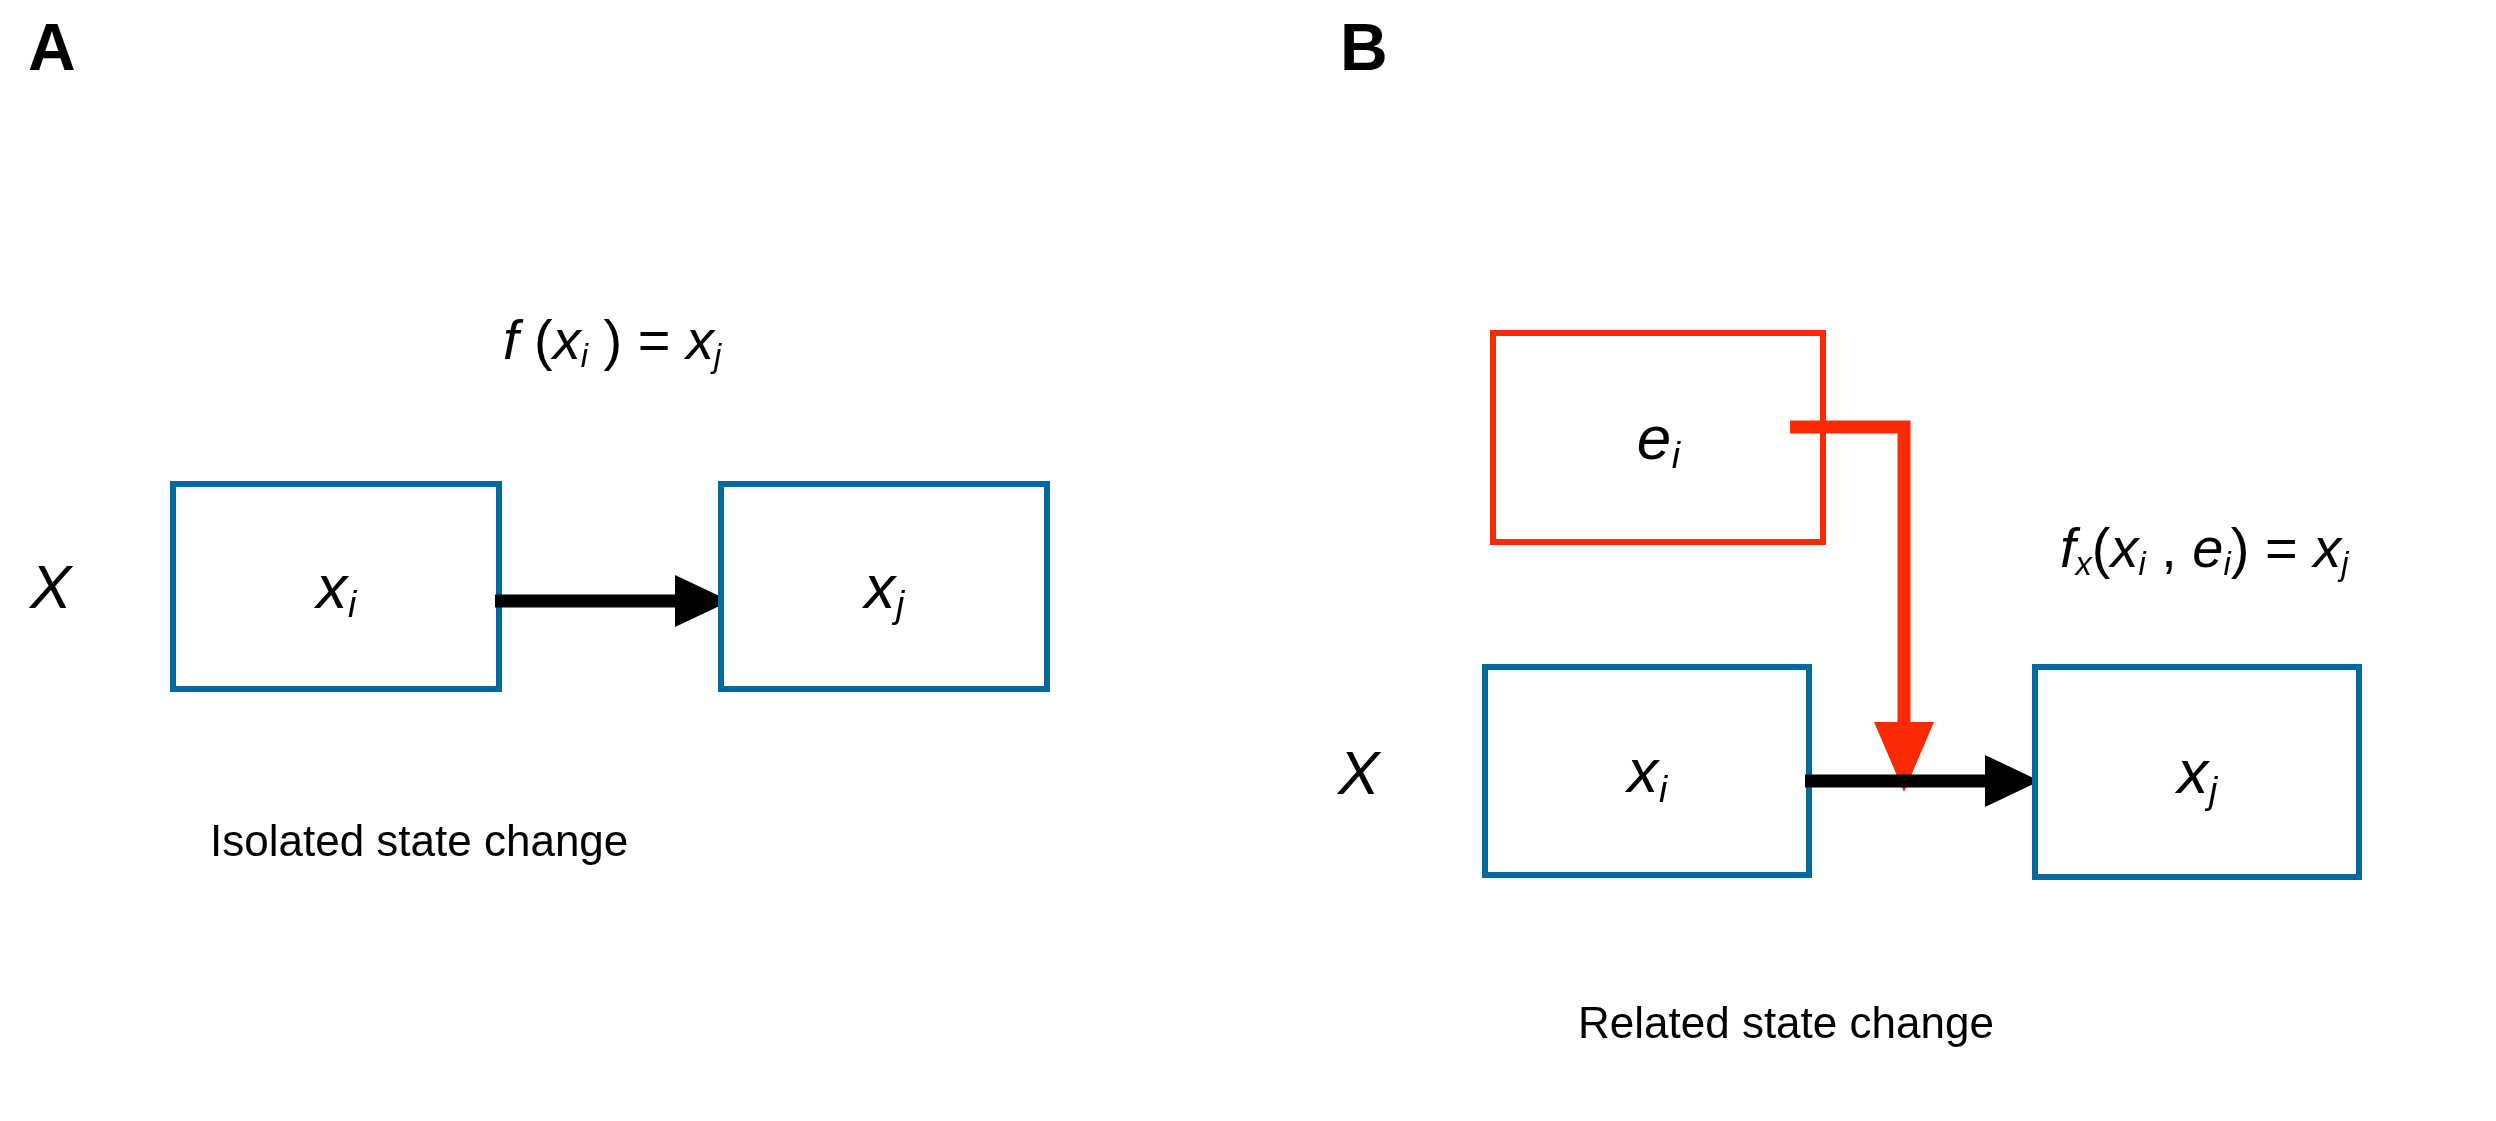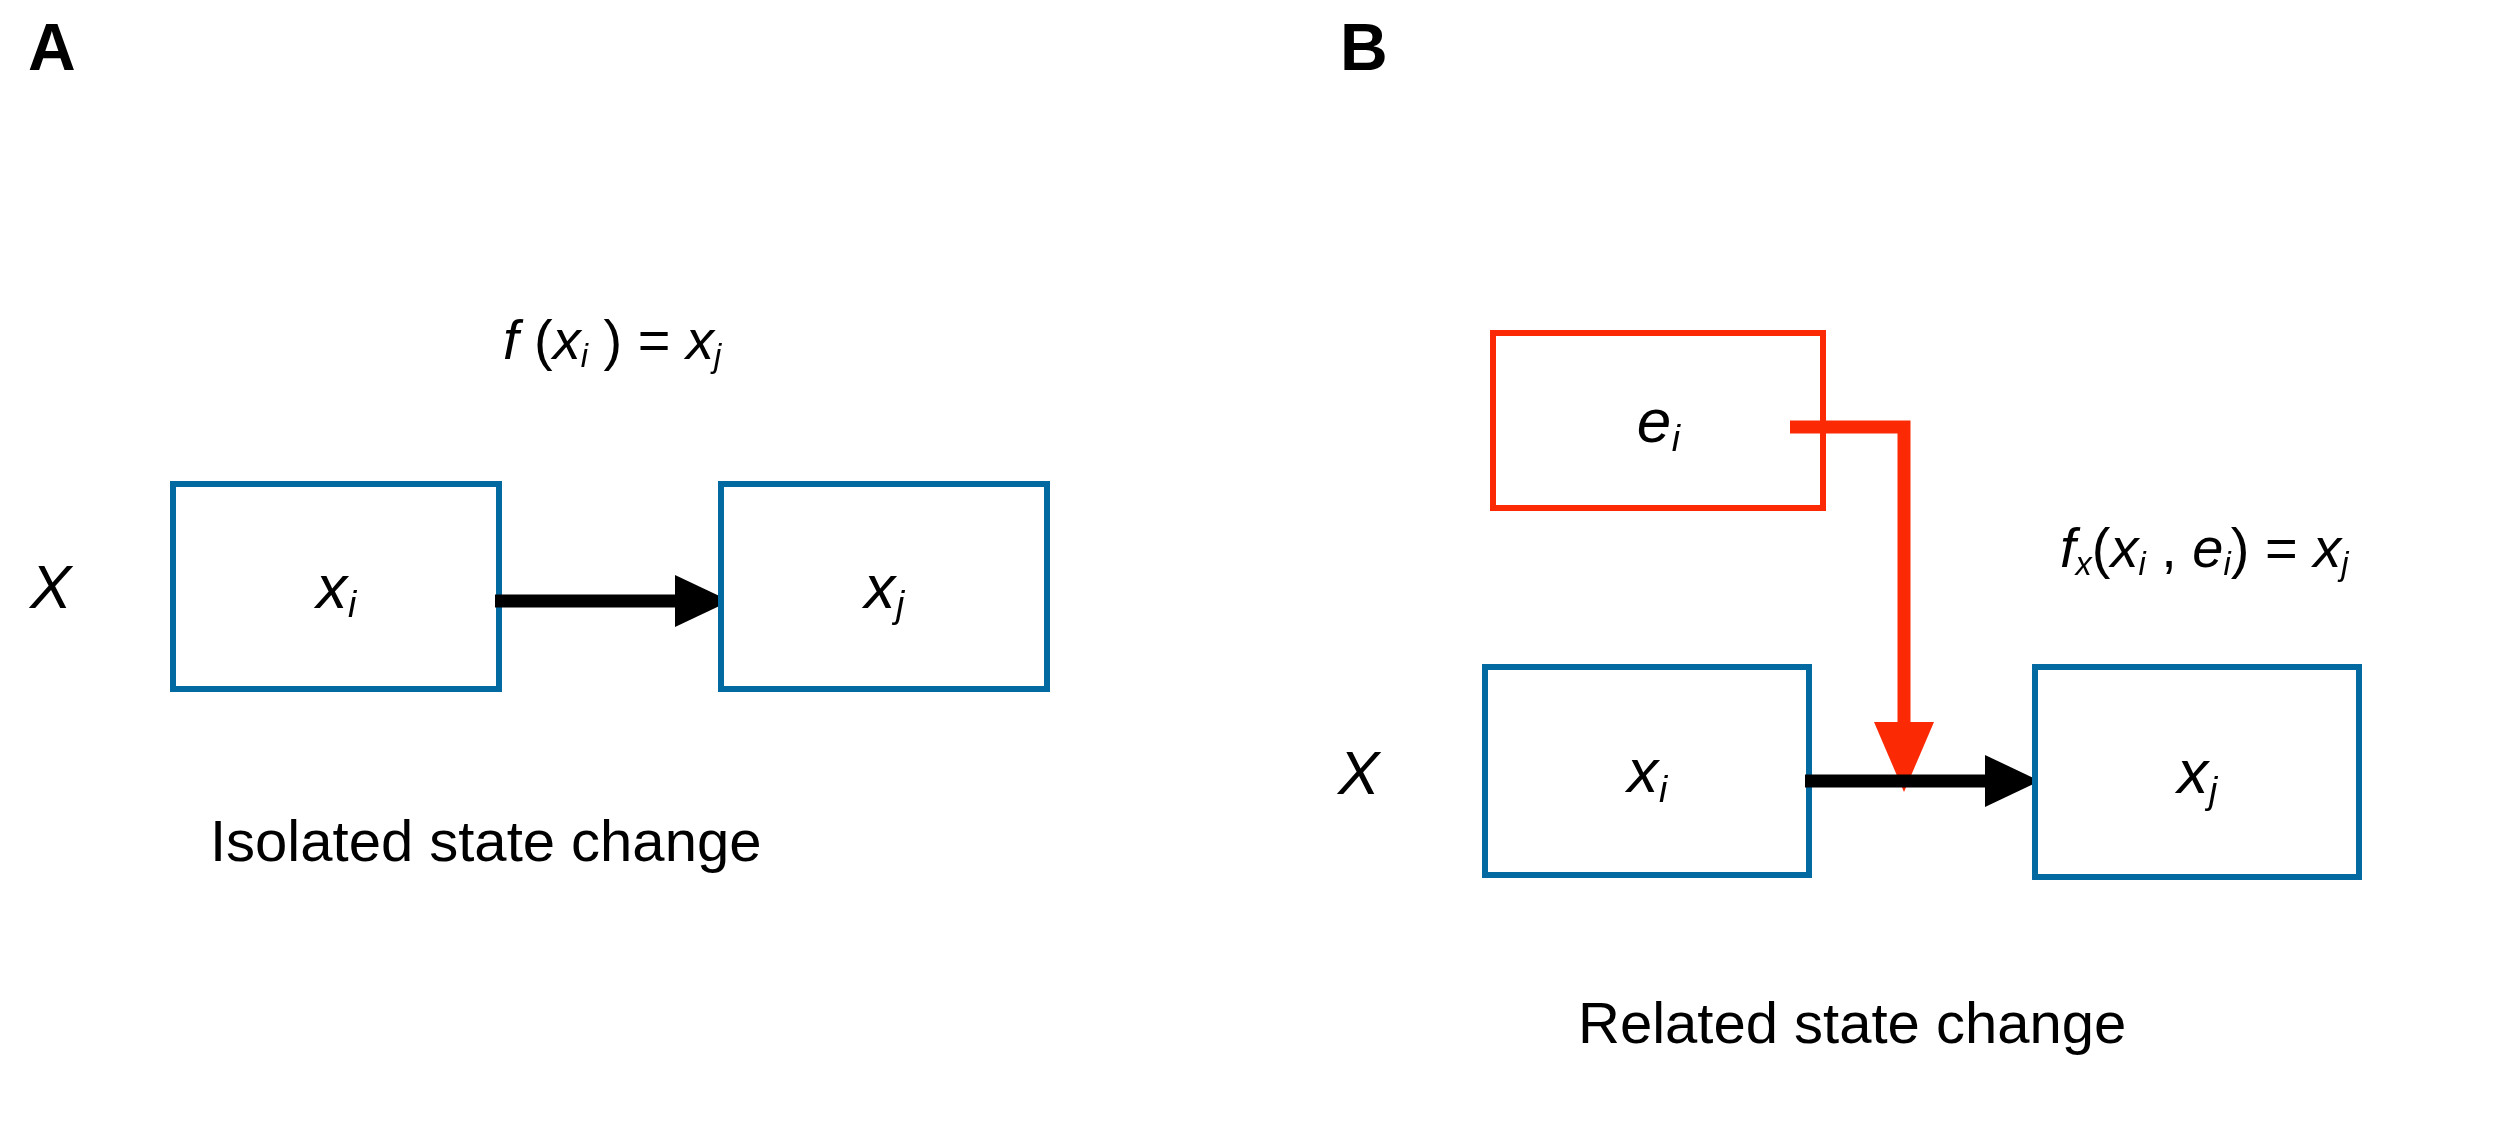--- a/index.html
+++ b/index.html
@@ -75,21 +75,21 @@
     font-style: italic;
     position: relative;
     top: 0.26em;
     left: 0.02em;
   }
 
   
   #box-a-xi { left: 170px; top: 481px; width: 332px; height: 211px; }
   #box-a-xj { left: 718px; top: 481px; width: 332px; height: 211px; }
   
-  #box-b-ei { left: 1490px; top: 330px; width: 336px; height: 181px; }
+  #box-b-ei { left: 1490px; top: 330px; width: 336px; height: 215px; }
   #box-b-xi { left: 1482px; top: 664px; width: 330px; height: 214px; }
   #box-b-xj { left: 2032px; top: 664px; width: 330px; height: 216px; }
 
   
   .arrow-svg {
     position: absolute;
     overflow: visible;
   }
   #arrow-a-transition  { left: 495px;  top: 565px;  width: 240px; height: 72px; }
   #arrow-b-transition  { left: 1805px; top: 745px;  width: 240px; height: 72px; }
@@ -132,24 +132,25 @@
     line-height: 1;
     color: #000;
     white-space: nowrap;
   }
 
   
   .caption {
     position: absolute;
     font-family: "Liberation Sans", sans-serif;
     font-style: normal;
-    font-size: 58px;
-    line-height: 1;
-    color: #000;
-    white-space: nowrap;
+    font-size: 44px;
+    line-height: 1;
+    color: #000;
+    white-space: nowrap;
+    margin-top: 7px;
   }
   #caption-a { left: 210px;  top: 812px; }
   #caption-b { left: 1578px; top: 994px; }
 </style>
 </head>
 <body>
 
 <div class="stage">
 
   <div class="panel-letter" id="panel-a-letter">A</div>

